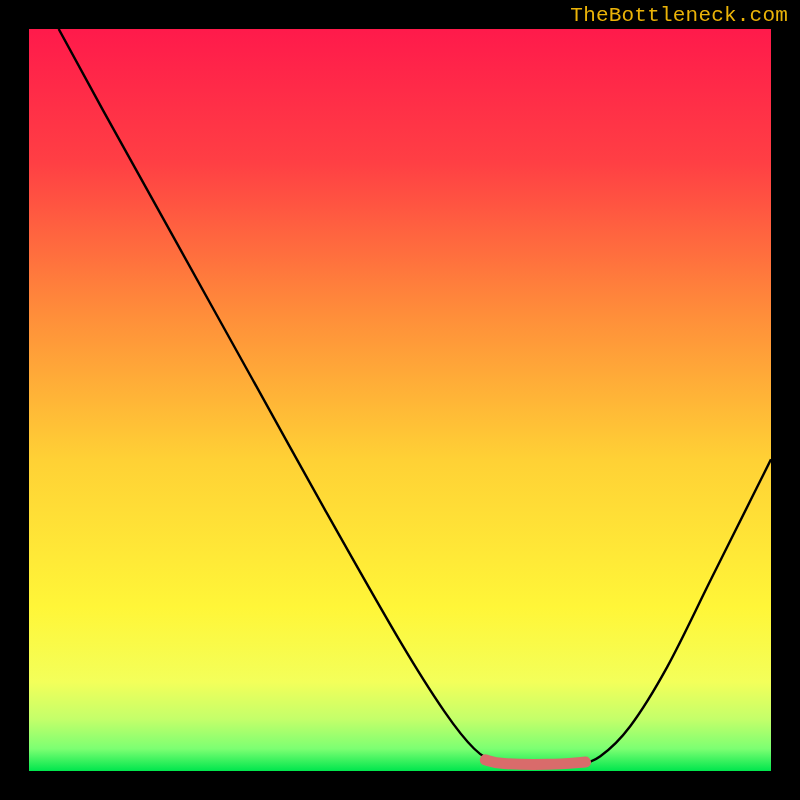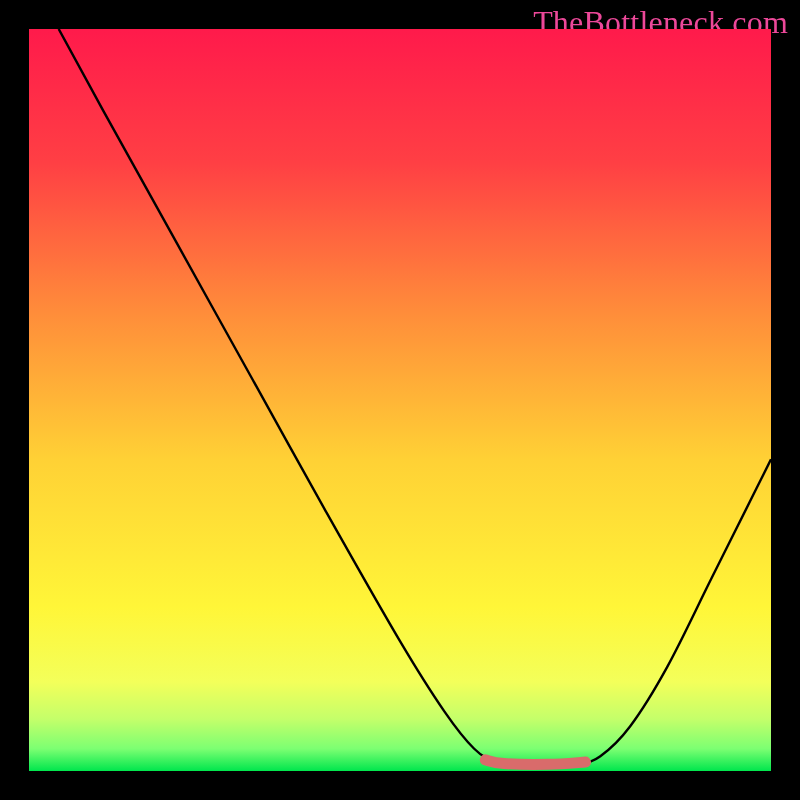--- a/index.html
+++ b/index.html
@@ -23,23 +23,23 @@
     left: 29px;
     top: 29px;
     width: 742px;
     height: 742px;
     overflow: hidden;
   }
   .watermark {
     position: absolute;
     top: 4px;
     right: 12px;
-    font-family: Liberation Serif, serif;
-    font-size: 32px;
-    color: #ec4899;
+    font-family: Liberation Mono, monospace;
+    font-size: 21px;
+    color: #eab308;
     letter-spacing: 0.2px;
   }
   svg { display: block; }
 </style>
 </head>
 <body>
 
 <div class="frame">
   <div class="watermark">TheBottleneck.com</div>
   <div class="plot">

